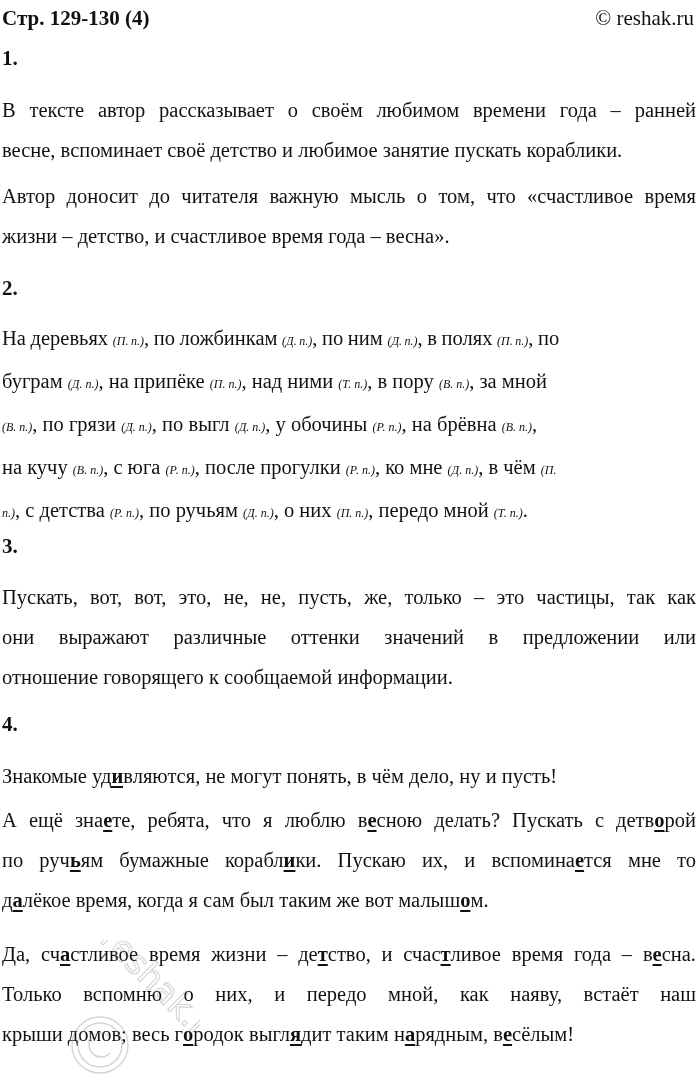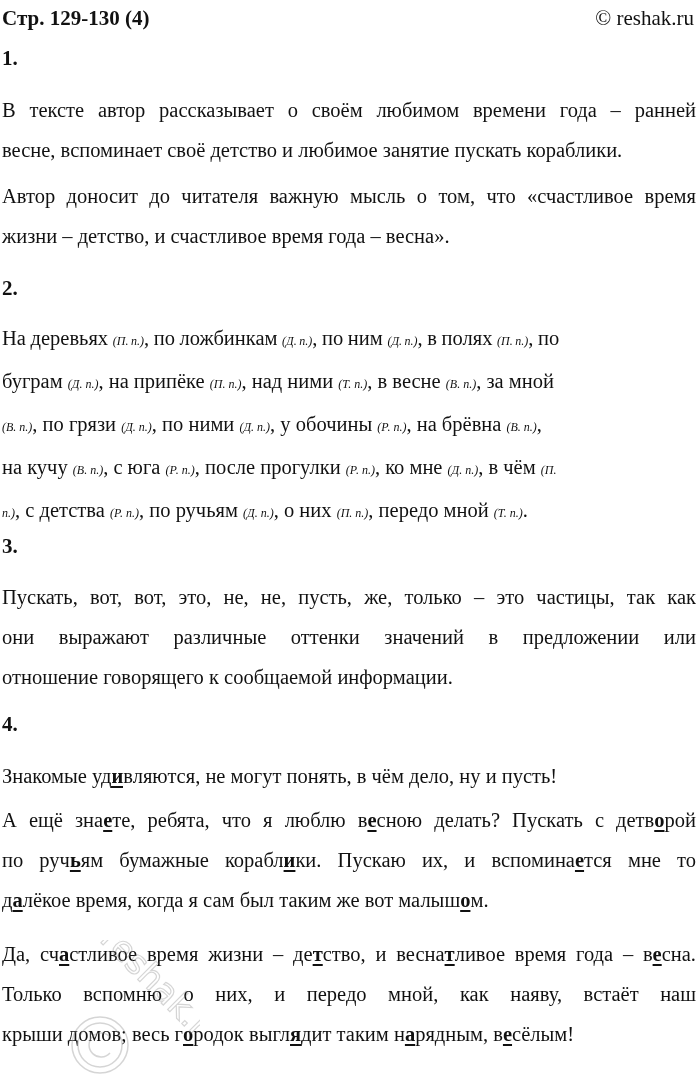--- a/index.html
+++ b/index.html
@@ -49,22 +49,22 @@
   <span class="ln">весне, вспоминает своё детство и любимое занятие пускать кораблики.</span>
 </div>
 <div class="para" style="top:176px">
   <span class="ln j">Автор доносит до читателя важную мысль о том, что «счастливое время</span>
   <span class="ln">жизни – детство, и счастливое время года – весна».</span>
 </div>
 
 <div class="num" style="top:276px">2.</div>
 <div class="para" style="top:318px">
   <span class="ln" style="word-spacing:-0.5px"><span>На деревьях </span><i class="case">(П. п.)</i><span>, по ложбинкам </span><i class="case">(Д. п.)</i><span>, по ним </span><i class="case">(Д. п.)</i><span>, в полях </span><i class="case">(П. п.)</i><span>, по</span></span>
-  <span class="ln"><span>буграм </span><i class="case">(Д. п.)</i><span>, на припёке </span><i class="case">(П. п.)</i><span>, над ними </span><i class="case">(Т. п.)</i><span>, в весне </span><i class="case">(В. п.)</i><span>, за мной</span></span>
-  <span class="ln"><i class="case">(В. п.)</i><span>, по грязи </span><i class="case">(Д. п.)</i><span>, по ними </span><i class="case">(Д. п.)</i><span>, у обочины </span><i class="case">(Р. п.)</i><span>, на брёвна </span><i class="case">(В. п.)</i><span>,</span></span>
+  <span class="ln"><span>буграм </span><i class="case">(Д. п.)</i><span>, на припёке </span><i class="case">(П. п.)</i><span>, над ними </span><i class="case">(Т. п.)</i><span>, в пору </span><i class="case">(В. п.)</i><span>, за мной</span></span>
+  <span class="ln"><i class="case">(В. п.)</i><span>, по грязи </span><i class="case">(Д. п.)</i><span>, по выгл </span><i class="case">(Д. п.)</i><span>, у обочины </span><i class="case">(Р. п.)</i><span>, на брёвна </span><i class="case">(В. п.)</i><span>,</span></span>
   <span class="ln"><span>на кучу </span><i class="case">(В. п.)</i><span>, с юга </span><i class="case">(Р. п.)</i><span>, после прогулки </span><i class="case">(Р. п.)</i><span>, ко мне </span><i class="case">(Д. п.)</i><span>, в чём </span><i class="case">(П.</i></span>
   <span class="ln"><i class="case">п.)</i><span>, с детства </span><i class="case">(Р. п.)</i><span>, по ручьям </span><i class="case">(Д. п.)</i><span>, о них </span><i class="case">(П. п.)</i><span>, передо мной </span><i class="case">(Т. п.)</i><span>.</span></span>
 </div>
 
 <div class="num" style="top:534px">3.</div>
 <div class="para" style="top:577px">
   <span class="ln j">Пускать, вот, вот, это, не, не, пусть, же, только – это частицы, так как</span>
   <span class="ln j">они выражают различные оттенки значений в предложении или</span>
   <span class="ln">отношение говорящего к сообщаемой информации.</span>
 </div>
@@ -75,21 +75,21 @@
   <span class="ln"><span>Знакомые уд</span><b class="ud">и</b><span>вляются, не могут понять, в чём дело, ну и пусть!</span></span>
 </div>
 
 <div class="para" style="top:800px">
   <span class="ln j"><span>А ещё зна</span><b class="u">е</b><span>те, ребята, что я люблю в</span><b class="u">е</b><span>сною делать? Пускать с детв</span><b class="u">о</b><span>рой</span></span>
   <span class="ln j"><span>по руч</span><b class="u">ь</b><span>ям бумажные корабл</span><b class="u">и</b><span>ки. Пускаю их, и вспомина</span><b class="u">е</b><span>тся мне то</span></span>
   <span class="ln"><span>д</span><b class="u">а</b><span>лёкое время, когда я сам был таким же вот малыш</span><b class="u">о</b><span>м.</span></span>
 </div>
 
 <div class="para" style="top:934px">
-  <span class="ln j"><span>Да, сч</span><b class="u">а</b><span>стливое время жизни – де</span><b class="u">т</b><span>ство, и весна</span><b class="u">т</b><span>ливое время года – в</span><b class="u">е</b><span>сна.</span></span>
+  <span class="ln j"><span>Да, сч</span><b class="u">а</b><span>стливое время жизни – де</span><b class="u">т</b><span>ство, и счас</span><b class="u">т</b><span>ливое время года – в</span><b class="u">е</b><span>сна.</span></span>
   <span class="ln j"><span>Только вспомню о них, и передо мной, как наяву, встаёт наш</span></span>
   <span class="ln"><span>крыши домов; весь г</span><b class="u">о</b><span>родок выгл</span><b class="u">я</b><span>дит таким н</span><b class="u">а</b><span>рядным, в</span><b class="u">е</b><span>сёлым!</span></span>
 </div>
 
 <svg class="watermark" viewBox="0 0 140 140" xmlns="http://www.w3.org/2000/svg">
   <g fill="none" stroke="#888888" stroke-width="1.5">
     <circle cx="40" cy="105" r="28"></circle>
     <circle cx="40" cy="105" r="22"></circle>
     <path d="M50 97 A12 12 0 1 0 50 113"></path>
   </g>

